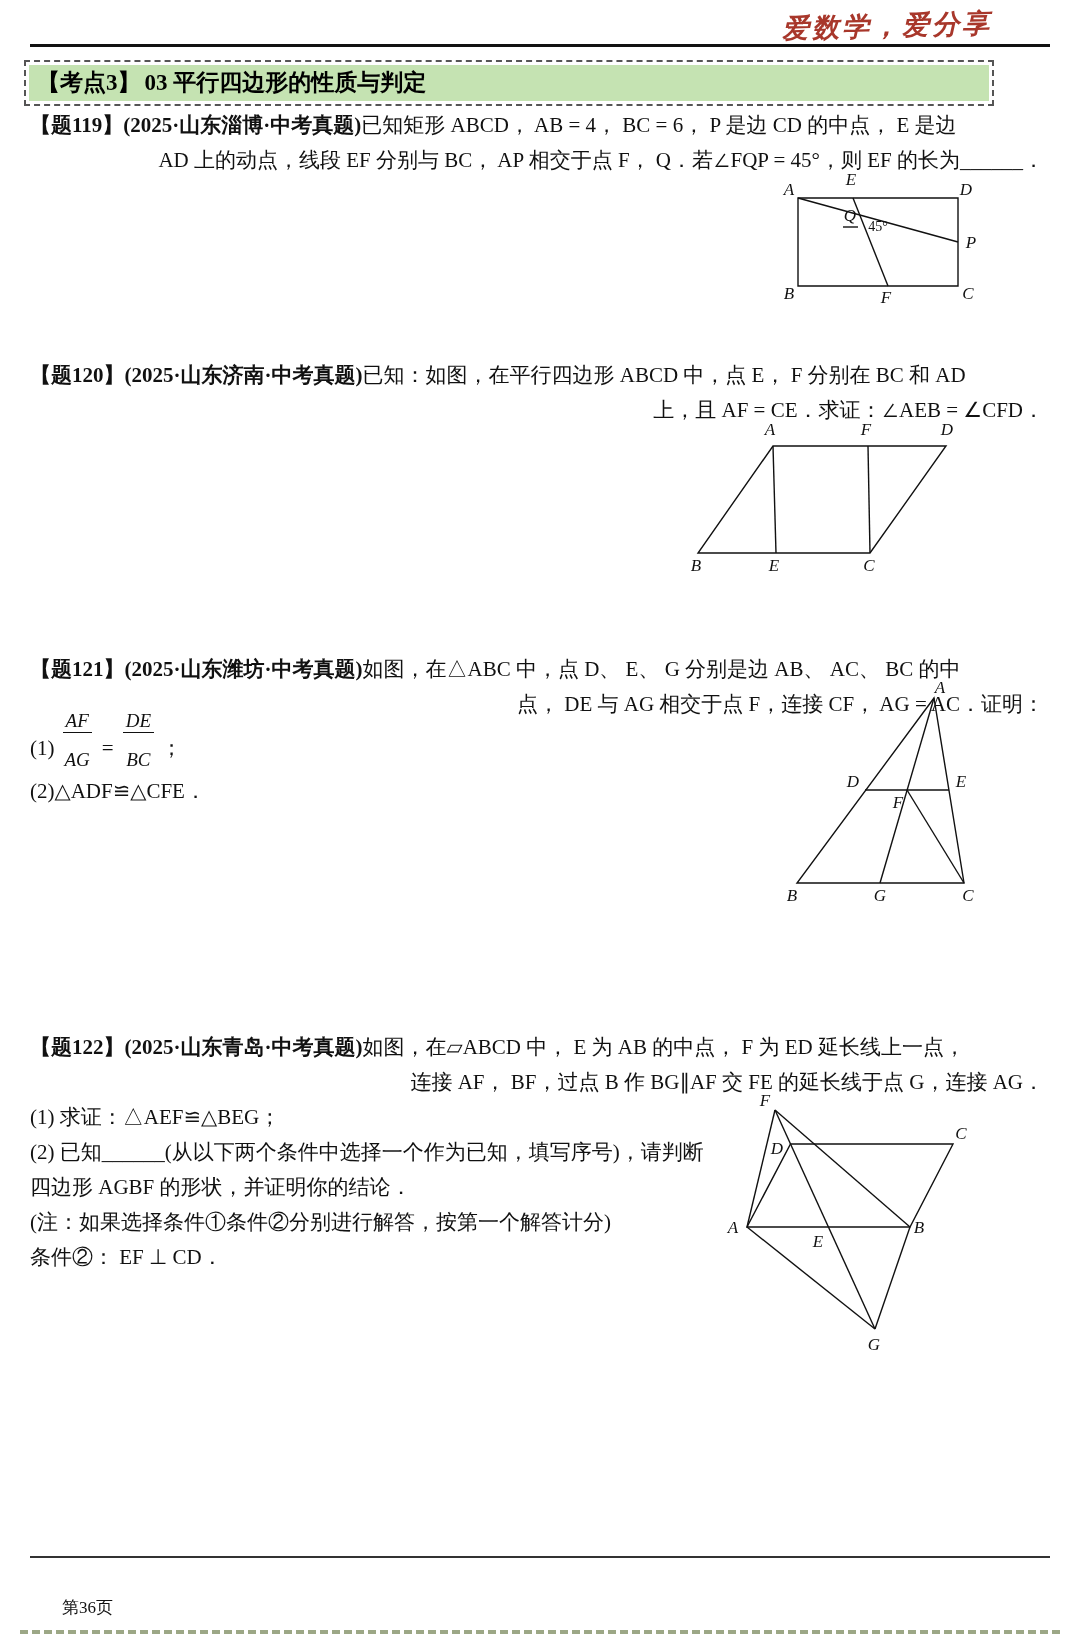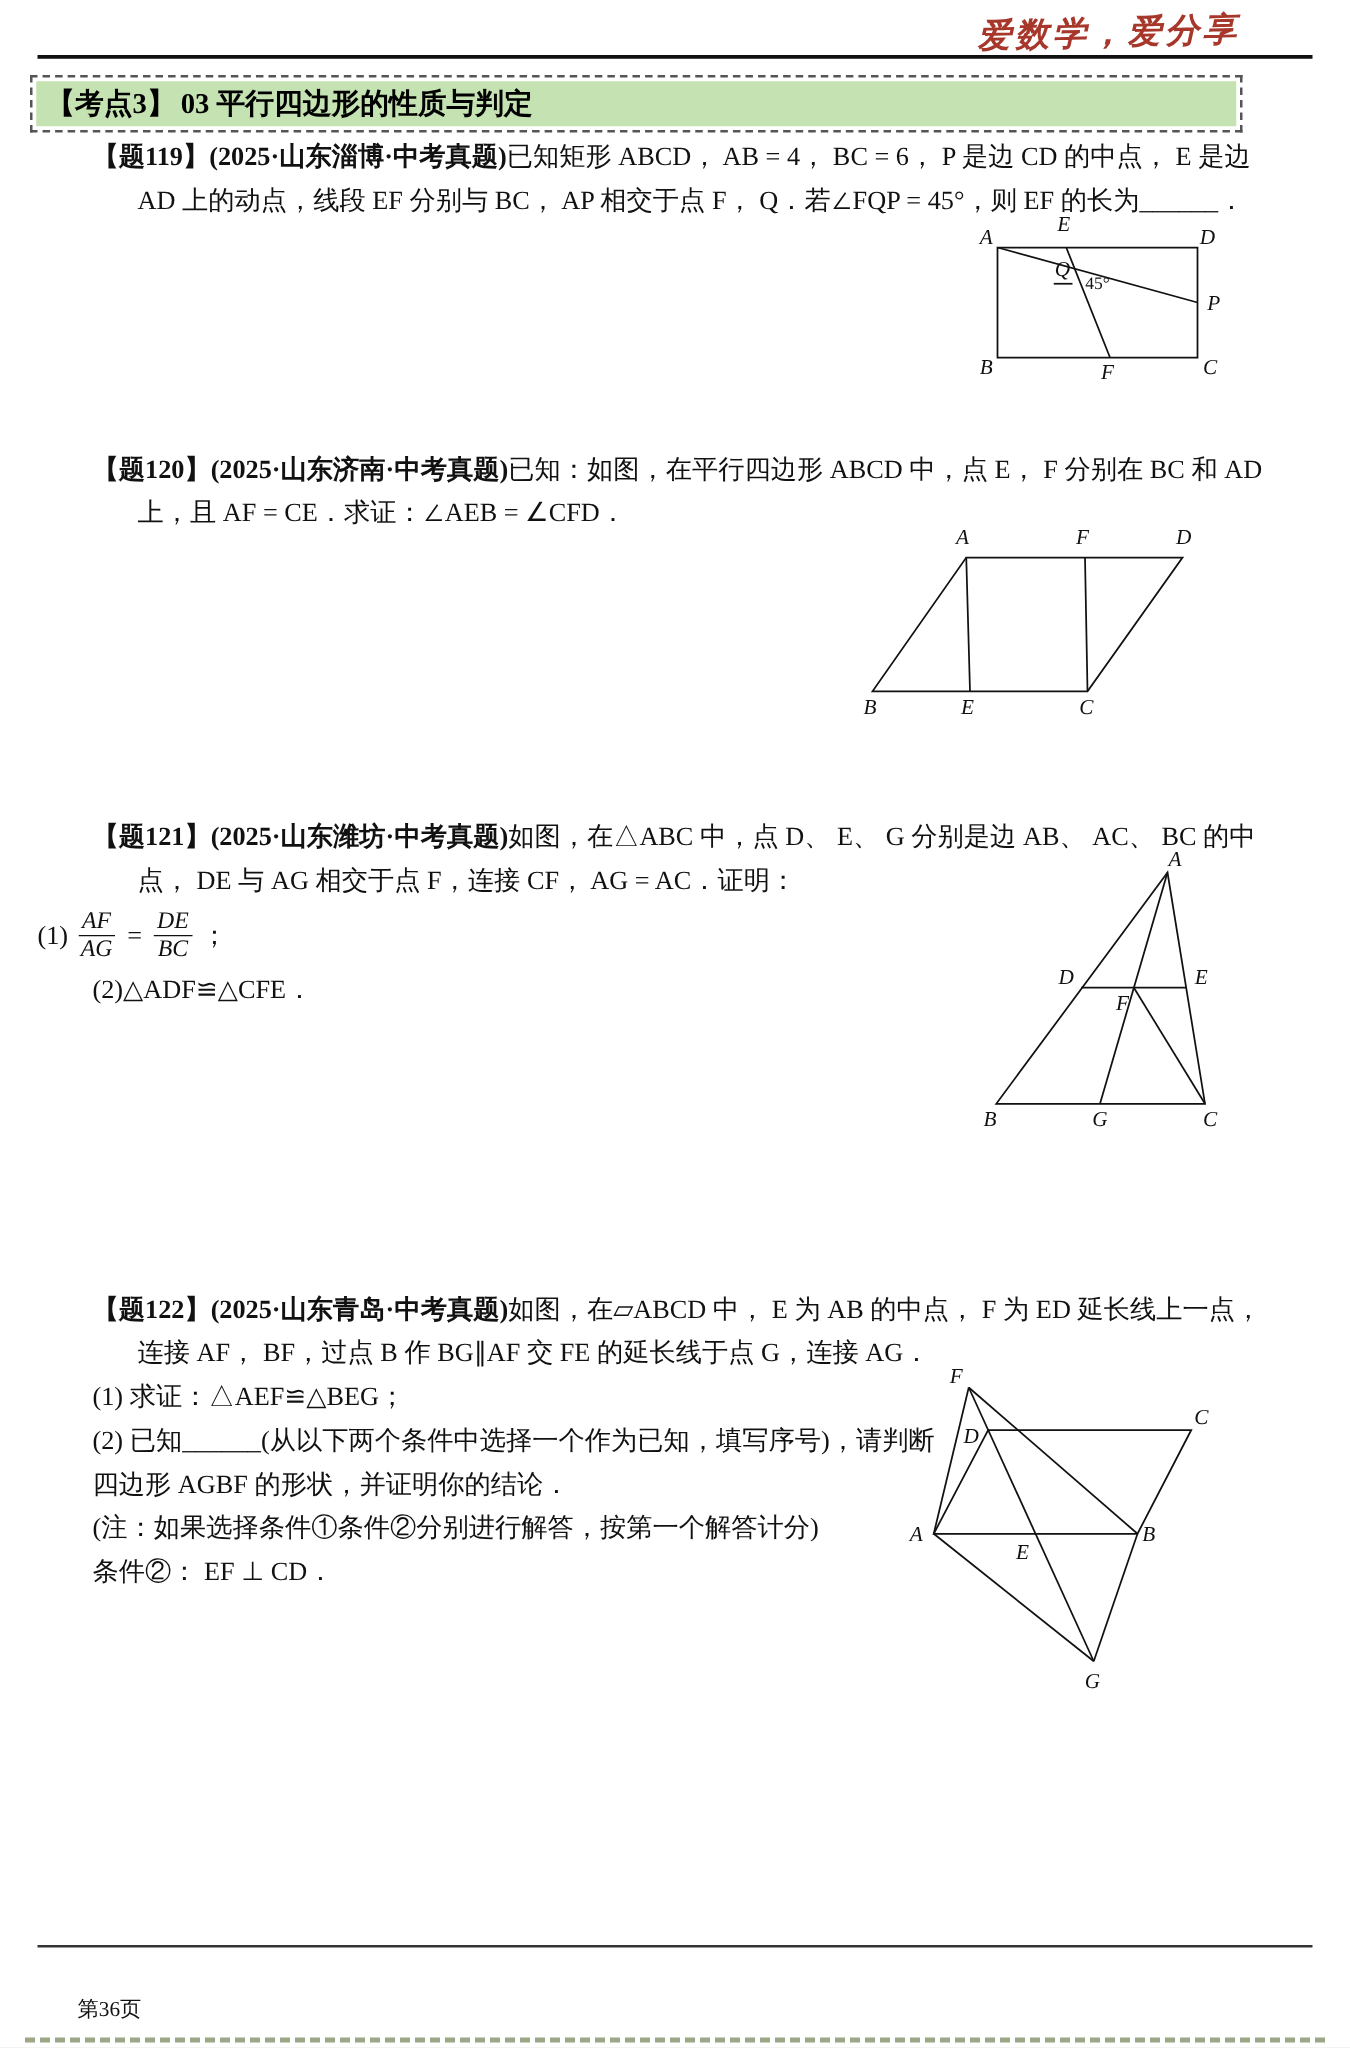--- a/index.html
+++ b/index.html
@@ -20,32 +20,32 @@
     position:absolute; left:24px; top:60px; width:970px;
     border:2px dashed #555; padding:3px; background:#fff;
   }
   .section-fill {
     background:#c5e3b2; padding:3px 8px;
     font-size:23px; font-weight:700; line-height:30px; color:#000000;
   }
   .sec-tag { margin-right:4px; }
 
   .problem { position:absolute; left:30px; width:1014px; font-size:21px; }
-  .line { line-height:35px; white-space:nowrap;margin-left:44px; }
-  .indent { padding-left:36px; }
+  .line { line-height:35px; white-space:nowrap; }
+  .indent { padding-left:36px;text-align:right; }
   .bold { font-weight:700; }
 
   .mathline { display:flex; align-items:center; height:52px; white-space:nowrap; }
   .mathline .pre, .mathline .post { line-height:52px; }
   .frac {
     display:inline-flex; flex-direction:column; align-items:center;
     font-style:italic; font-size:19px; line-height:1.15; margin:16px 7px;
   }
   .frac .num { border-bottom:1.6px solid #111; padding:0 3px; }
-  .frac .den { padding:0 3px; }
+  .frac .den { padding:16px 3px; }
   .frac.upright { font-style:normal; }
   .eq { margin:0 2px; }
 
   svg.diag { position:absolute; overflow:visible; }
   svg .edge { stroke:#111; stroke-width:1.4; fill:none; }
   svg text {
     font-family:"Liberation Serif", serif; font-size:17px;
     font-style:italic; fill:#111; text-anchor:middle;
   }
   svg text.deg { font-style:normal; font-size:14px; }

